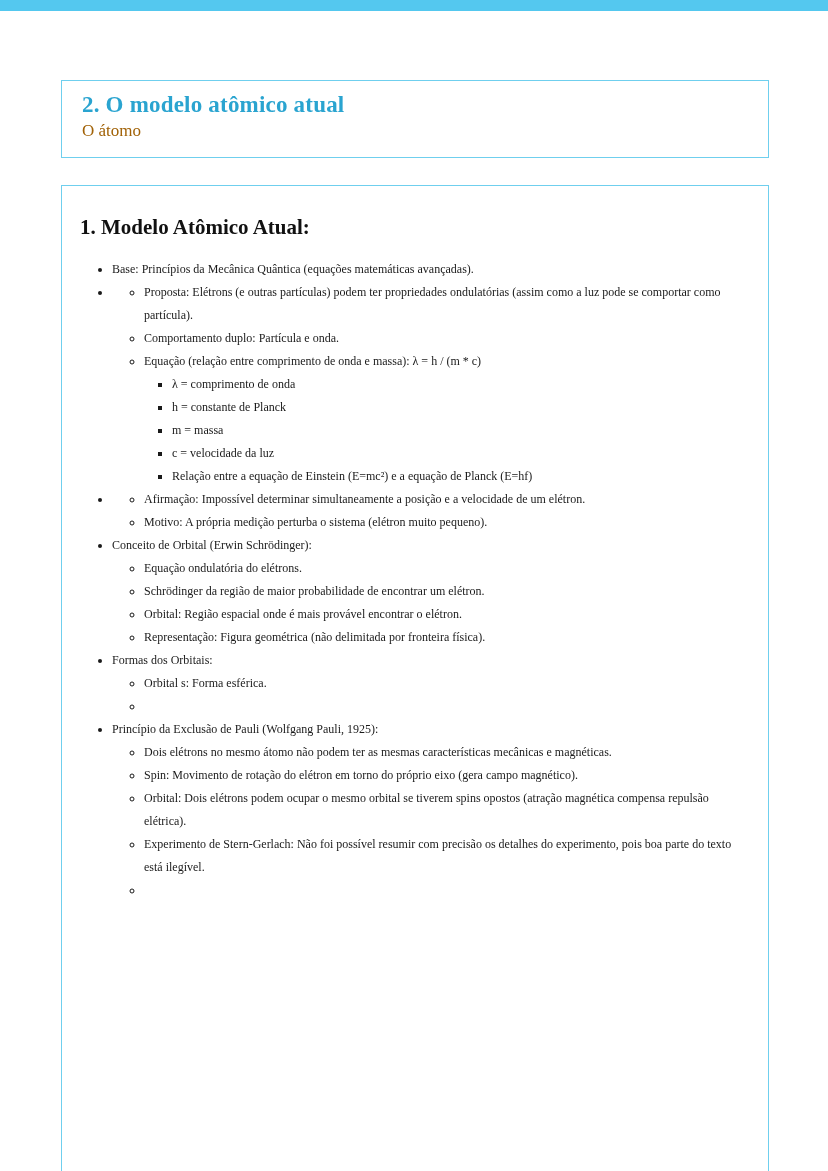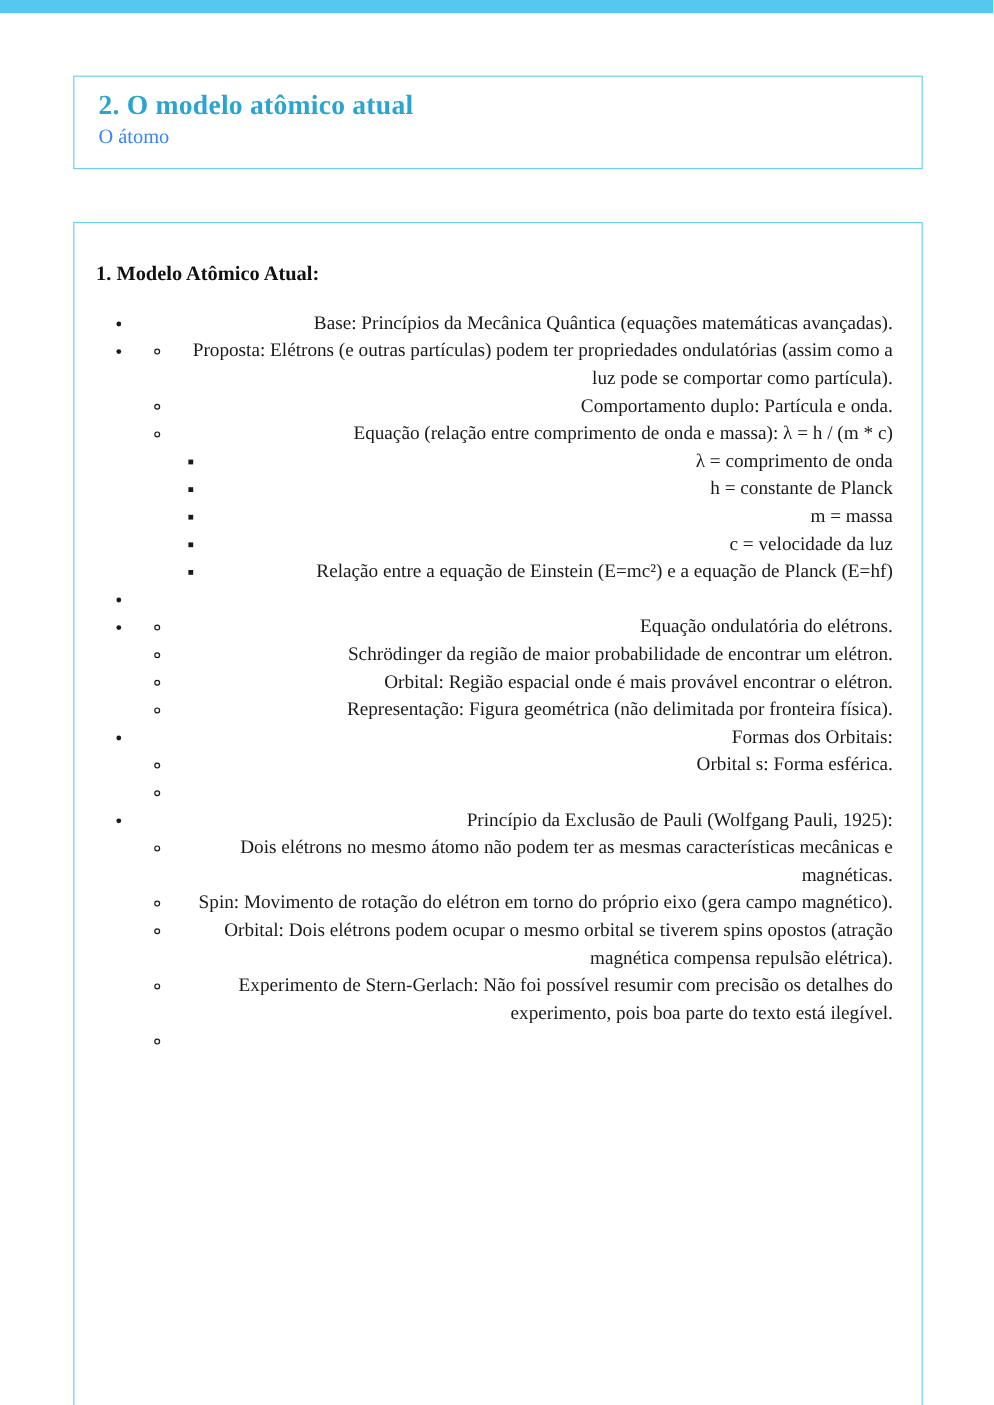--- a/index.html
+++ b/index.html
@@ -14,62 +14,61 @@
     position: relative;
   }
   .top-bar {
     position: absolute;
     top: 0; left: 0;
     width: 828px; height: 11px;
     background: var(--accent-bar-color, #54c8ef);
   }
   .title-box {
     position: absolute;
-    left: 61px; top: 63px;
+    left: 61px; top: 80px;
     width: 708px; height: 78px;
     border: 1px solid var(--box-border-color, #6fcfee);
     background: #ffffff;
     padding: 9px 20px;
   }
   .doc-title {
     font-size: 23px;
     font-weight: 700;
     line-height: 30px;
     letter-spacing: 0.2px;
     color: var(--title-color, #2aa4d0);
   }
   .doc-subtitle {
     font-size: 17px;
     line-height: 22px;
-    color: #3b82f6;
+    color: #a16207;
   }
   .content-box {
     position: absolute;
     left: 61px; top: 185px;
     width: 708px; height: 1020px;
     border: 1px solid var(--box-border-color, #6fcfee);
     background: #ffffff;
     padding: 30px 24px 20px 18px;
   }
   .content-heading {
-    font-size: 17px;
+    font-size: 21px;
     font-weight: 700;
     line-height: 23px;
     margin: 0 0 19px 0;
     color: #111111;
   }
   .content-box ul { margin: 0; }
   ul.l1 { list-style: disc outside;   padding-left: 32px; }
   ul.l2 { list-style: circle outside; padding-left: 32px; }
   ul.l3 { list-style: square outside; padding-left: 28px; }
   li {
-    font-size: 16px;
+    font-size: 12px;
     line-height: 23px;
     color: #1a1a1a;
-    text-align: right;
   }
 </style>
 </head>
 <body>
 
 <div class="top-bar"></div>
 
 <div class="title-box">
   <div class="doc-title">2. O modelo atômico atual</div>
   <div class="doc-subtitle">O átomo</div>
@@ -109,23 +108,32 @@
             </li>
             <li>
               <span>Relação entre a equação de Einstein (E=mc²) e a equação de Planck (E=hf)</span>
             </li>
           </ul>
         </li>
       </ul>
     </li>
 
     <li>
+      <ul class="l2">
+        <li>
+          <span>Afirmação: Impossível determinar simultaneamente a posição e a velocidade de um elétron.</span>
+        </li>
+        <li>
+          <span>Motivo: A própria medição perturba o sistema (elétron muito pequeno).</span>
+        </li>
+      </ul>
     </li>
 
     <li>
+      <span>Conceito de Orbital (Erwin Schrödinger):</span>
       <ul class="l2">
         <li>
           <span>Equação ondulatória do elétrons.</span>
         </li>
         <li>
           <span>Schrödinger da região de maior probabilidade de encontrar um elétron.</span>
         </li>
         <li>
           <span>Orbital: Região espacial onde é mais provável encontrar o elétron.</span>
         </li>

